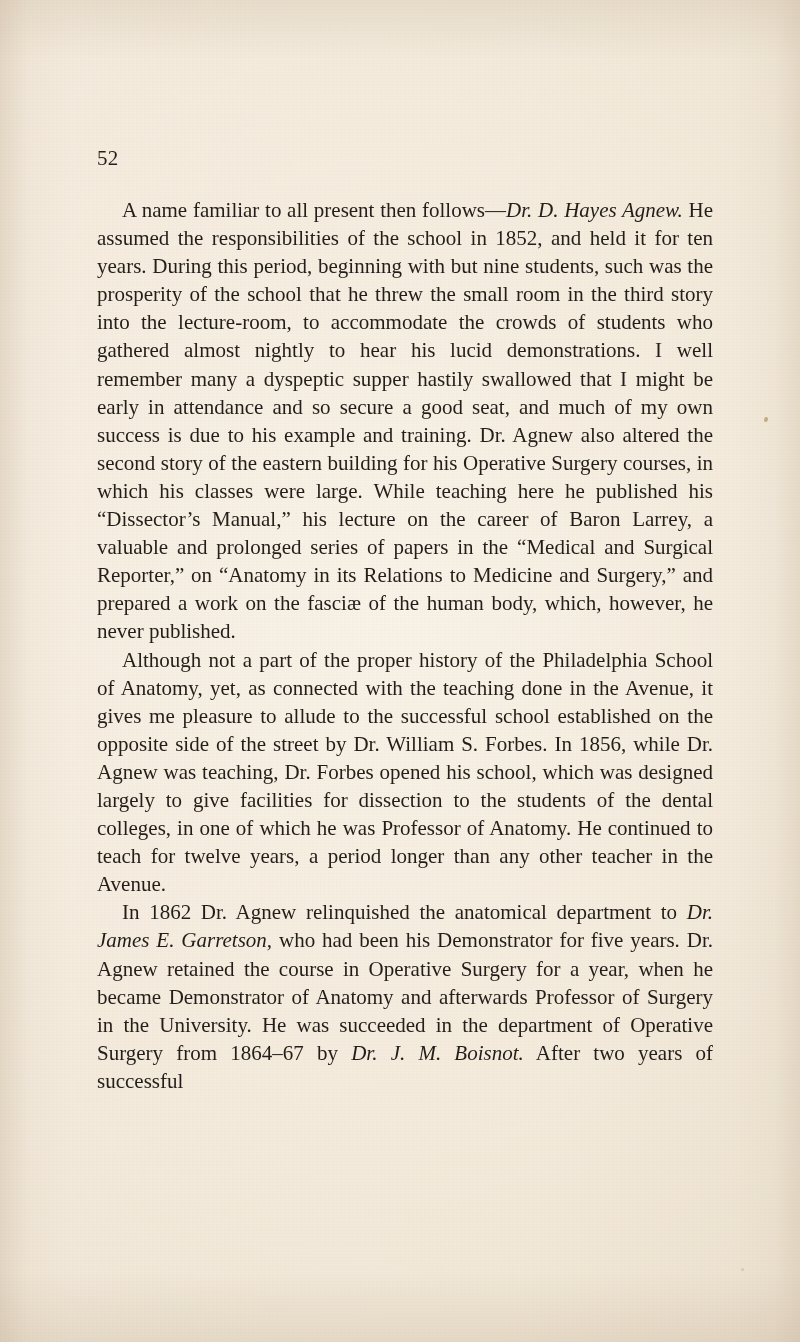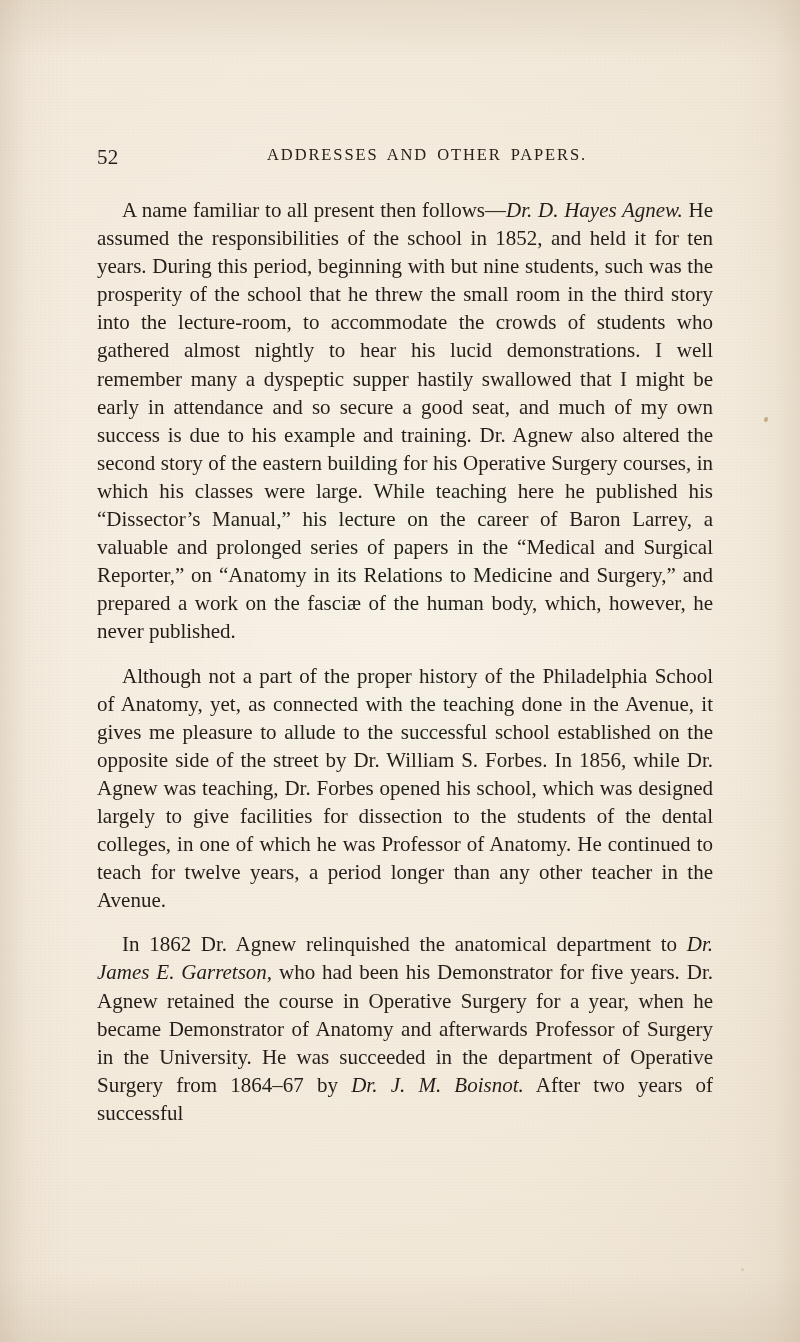--- a/index.html
+++ b/index.html
@@ -48,21 +48,21 @@
   }
 
   
   .running-head {
     position: absolute;
     left: 97px;
     top: 145px;
     width: 615px;
     height: 26px;
     display: flex;
-    align-items: flex-start;
+    align-items: center;
   }
   .folio {
     font-size: 21px;
     color: #241f1b;
     letter-spacing: .3px;
     width: 80px;
     flex: none;
   }
   .head-title {
     flex: 1;
@@ -84,21 +84,21 @@
   .para {
     margin: 0;
     text-align: justify;
     text-justify: inter-word;
     font-size: 21px;
     line-height: 28.1px;
     color: #231e19;
     text-indent: 25px;
     -webkit-font-smoothing: antialiased;
   }
-  .para + .para { margin-top: 16px; }
+  .para + .para { margin-top: 0; }
   .para i, .para em {
     font-style: italic;
   }
 
   
   .speck {
     position: absolute;
     left: 764px;
     top: 417px;
     width: 4px;
@@ -121,21 +121,20 @@
 </style>
 </head>
 <body>
 
 <div class="page">
   <div class="grain"></div>
   <div class="edge-shade"></div>
 
   <div class="running-head">
     <span class="folio">52</span>
-    <span class="head-title">ADDRESSES AND OTHER PAPERS.</span>
   </div>
 
   <div class="textblock">
     <p class="para">A name familiar to all present then follows—<i>Dr. D. Hayes Agnew.</i> He assumed the responsibilities of the school in 1852, and held it for ten years. During this period, beginning with but nine students, such was the prosperity of the school that he threw the small room in the third story into the lecture-room, to accommodate the crowds of students who gathered almost nightly to hear his lucid demonstrations. I well remember many a dyspeptic supper hastily swallowed that I might be early in attendance and so secure a good seat, and much of my own success is due to his example and training. Dr. Agnew also altered the second story of the eastern building for his Operative Surgery courses, in which his classes were large. While teaching here he published his “Dissector’s Manual,” his lecture on the career of Baron Larrey, a valuable and prolonged series of papers in the “Medical and Surgical Reporter,” on “Anatomy in its Relations to Medicine and Surgery,” and prepared a work on the fasciæ of the human body, which, however, he never published.</p>
     <p class="para">Although not a part of the proper history of the Philadelphia School of Anatomy, yet, as connected with the teaching done in the Avenue, it gives me pleasure to allude to the successful school established on the opposite side of the street by Dr. William S. Forbes. In 1856, while Dr. Agnew was teaching, Dr. Forbes opened his school, which was designed largely to give facilities for dissection to the students of the dental colleges, in one of which he was Professor of Anatomy. He continued to teach for twelve years, a period longer than any other teacher in the Avenue.</p>
     <p class="para">In 1862 Dr. Agnew relinquished the anatomical department to <i>Dr. James E. Garretson,</i> who had been his Demonstrator for five years. Dr. Agnew retained the course in Operative Surgery for a year, when he became Demonstrator of Anatomy and afterwards Professor of Surgery in the University. He was succeeded in the department of Operative Surgery from 1864–67 by <i>Dr. J. M. Boisnot.</i> After two years of successful</p>
   </div>
 
   <div class="speck"></div>
   <div class="speck2"></div>

